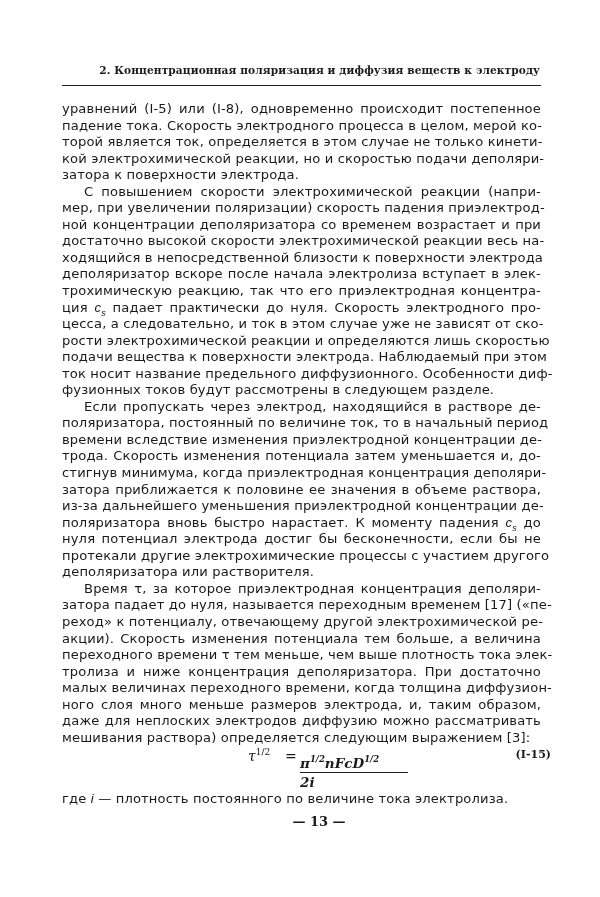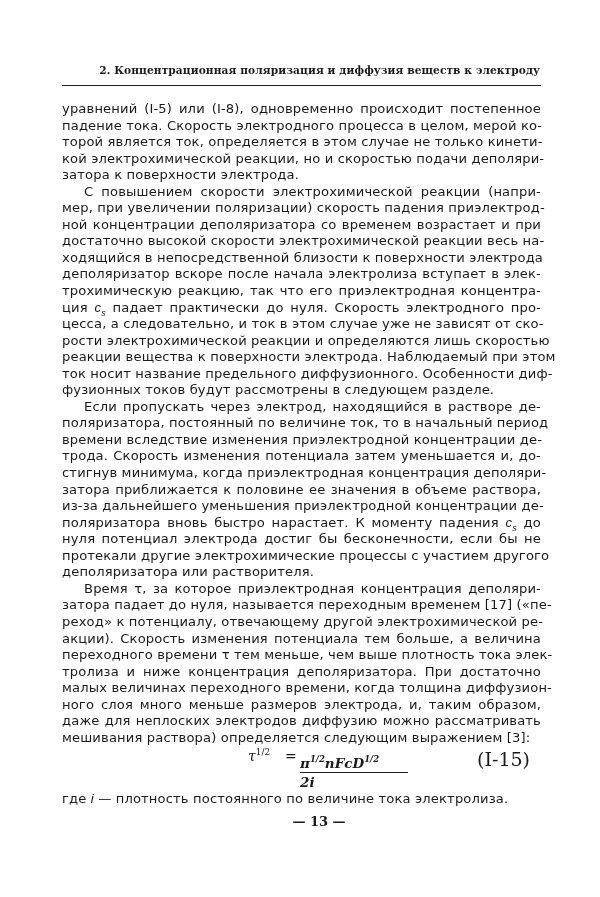--- a/index.html
+++ b/index.html
@@ -29,21 +29,21 @@
   .formula {
     position: absolute; left: 240px; top: 738px; width: 320px; height: 46px;
   }
   .f-lhs { position: absolute; left: 8px; top: 9px; font-family: "DejaVu Serif", serif; font-style: italic; font-size: 14px; }
   .f-lhs sup { font-size: 9px; font-style: normal; }
   .f-eq { position: absolute; left: 45px; top: 10px; font-size: 14px; font-family: "DejaVu Serif", serif; }
   .f-frac { position: absolute; left: 60px; top: 16px; width: 108px; text-align: left; font-family: "DejaVu Serif", serif; font-style: italic; }
   .f-num { font-size: 13.5px; font-weight: bold; display: block; border-bottom: 1px solid #222; padding-bottom: 1px; white-space: nowrap; }
   .f-num sup { font-size: 8.5px; }
   .f-den { font-size: 13.5px; font-weight: bold; display: block; padding-top: 1px; }
-  .f-label { position: absolute; right: 30px; top: 10px; font-size: 19px; font-family: "DejaVu Serif", serif; }
+  .f-label { position: absolute; right: 9px; top: 10px; font-size: 11px; font-family: "DejaVu Serif", serif; font-weight: bold; }
   .after-formula {
     position: absolute; left: 62px; top: 791px; width: 479px;
     font-family: "DejaVu Sans", sans-serif; font-size: 13.1px; line-height: 16.55px; white-space: nowrap; letter-spacing: 0.15px;
   }
   .page-number {
     position: absolute; left: 0; width: 600px; top: 814px; text-align: center;
     font-family: "DejaVu Serif", serif; font-weight: bold; font-size: 13px; padding-left: 19px;
   }
 </style>
 </head>
@@ -62,21 +62,21 @@
       <span class="line indent">С повышением скорости электрохимической реакции (напри-</span>
       <span class="line">мер, при увеличении поляризации) скорость падения приэлектрод-</span>
       <span class="line">ной концентрации деполяризатора со временем возрастает и при</span>
       <span class="line">достаточно высокой скорости электрохимической реакции весь на-</span>
       <span class="line">ходящийся в непосредственной близости к поверхности электрода</span>
       <span class="line">деполяризатор вскоре после начала электролиза вступает в элек-</span>
       <span class="line">трохимическую реакцию, так что его приэлектродная концентра-</span>
       <span class="line">ция <span class="var">c<sub style="font-size:9px">s</sub></span> падает практически до нуля. Скорость электродного про-</span>
       <span class="line">цесса, а следовательно, и ток в этом случае уже не зависят от ско-</span>
       <span class="line">рости электрохимической реакции и определяются лишь скоростью</span>
-      <span class="line">реакции вещества к поверхности электрода. Наблюдаемый при этом</span>
+      <span class="line">подачи вещества к поверхности электрода. Наблюдаемый при этом</span>
       <span class="line">ток носит название предельного диффузионного. Особенности диф-</span>
       <span class="line last">фузионных токов будут рассмотрены в следующем разделе.</span>
       <span class="line indent">Если пропускать через электрод, находящийся в растворе де-</span>
       <span class="line">поляризатора, постоянный по величине ток, то в начальный период</span>
       <span class="line">времени вследствие изменения приэлектродной концентрации де-</span>
       <span class="line">трода. Скорость изменения потенциала затем уменьшается и, до-</span>
       <span class="line">стигнув минимума, когда приэлектродная концентрация деполяри-</span>
       <span class="line">затора приближается к половине ее значения в объеме раствора,</span>
       <span class="line">из-за дальнейшего уменьшения приэлектродной концентрации де-</span>
       <span class="line">поляризатора вновь быстро нарастает. К моменту падения <span class="var">c<sub style="font-size:9px">s</sub></span> до</span>

